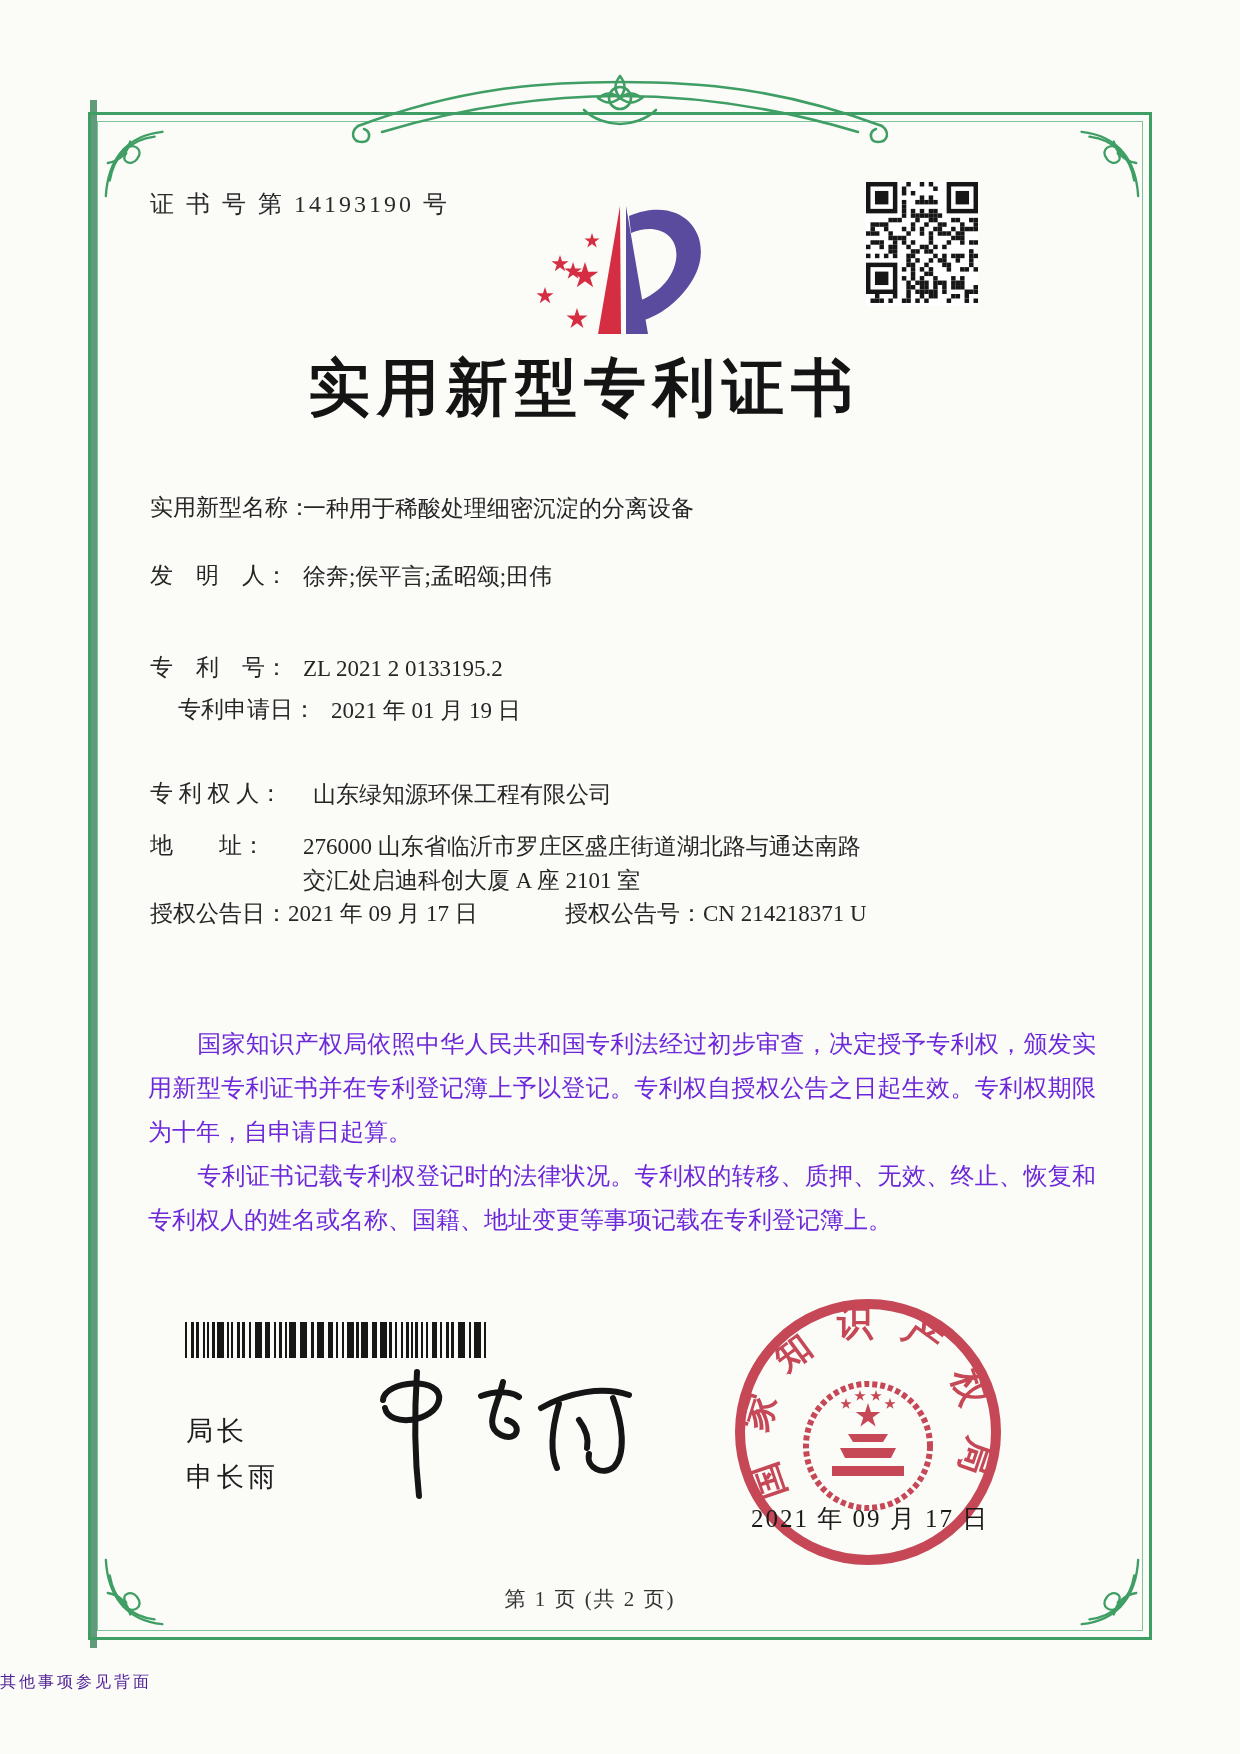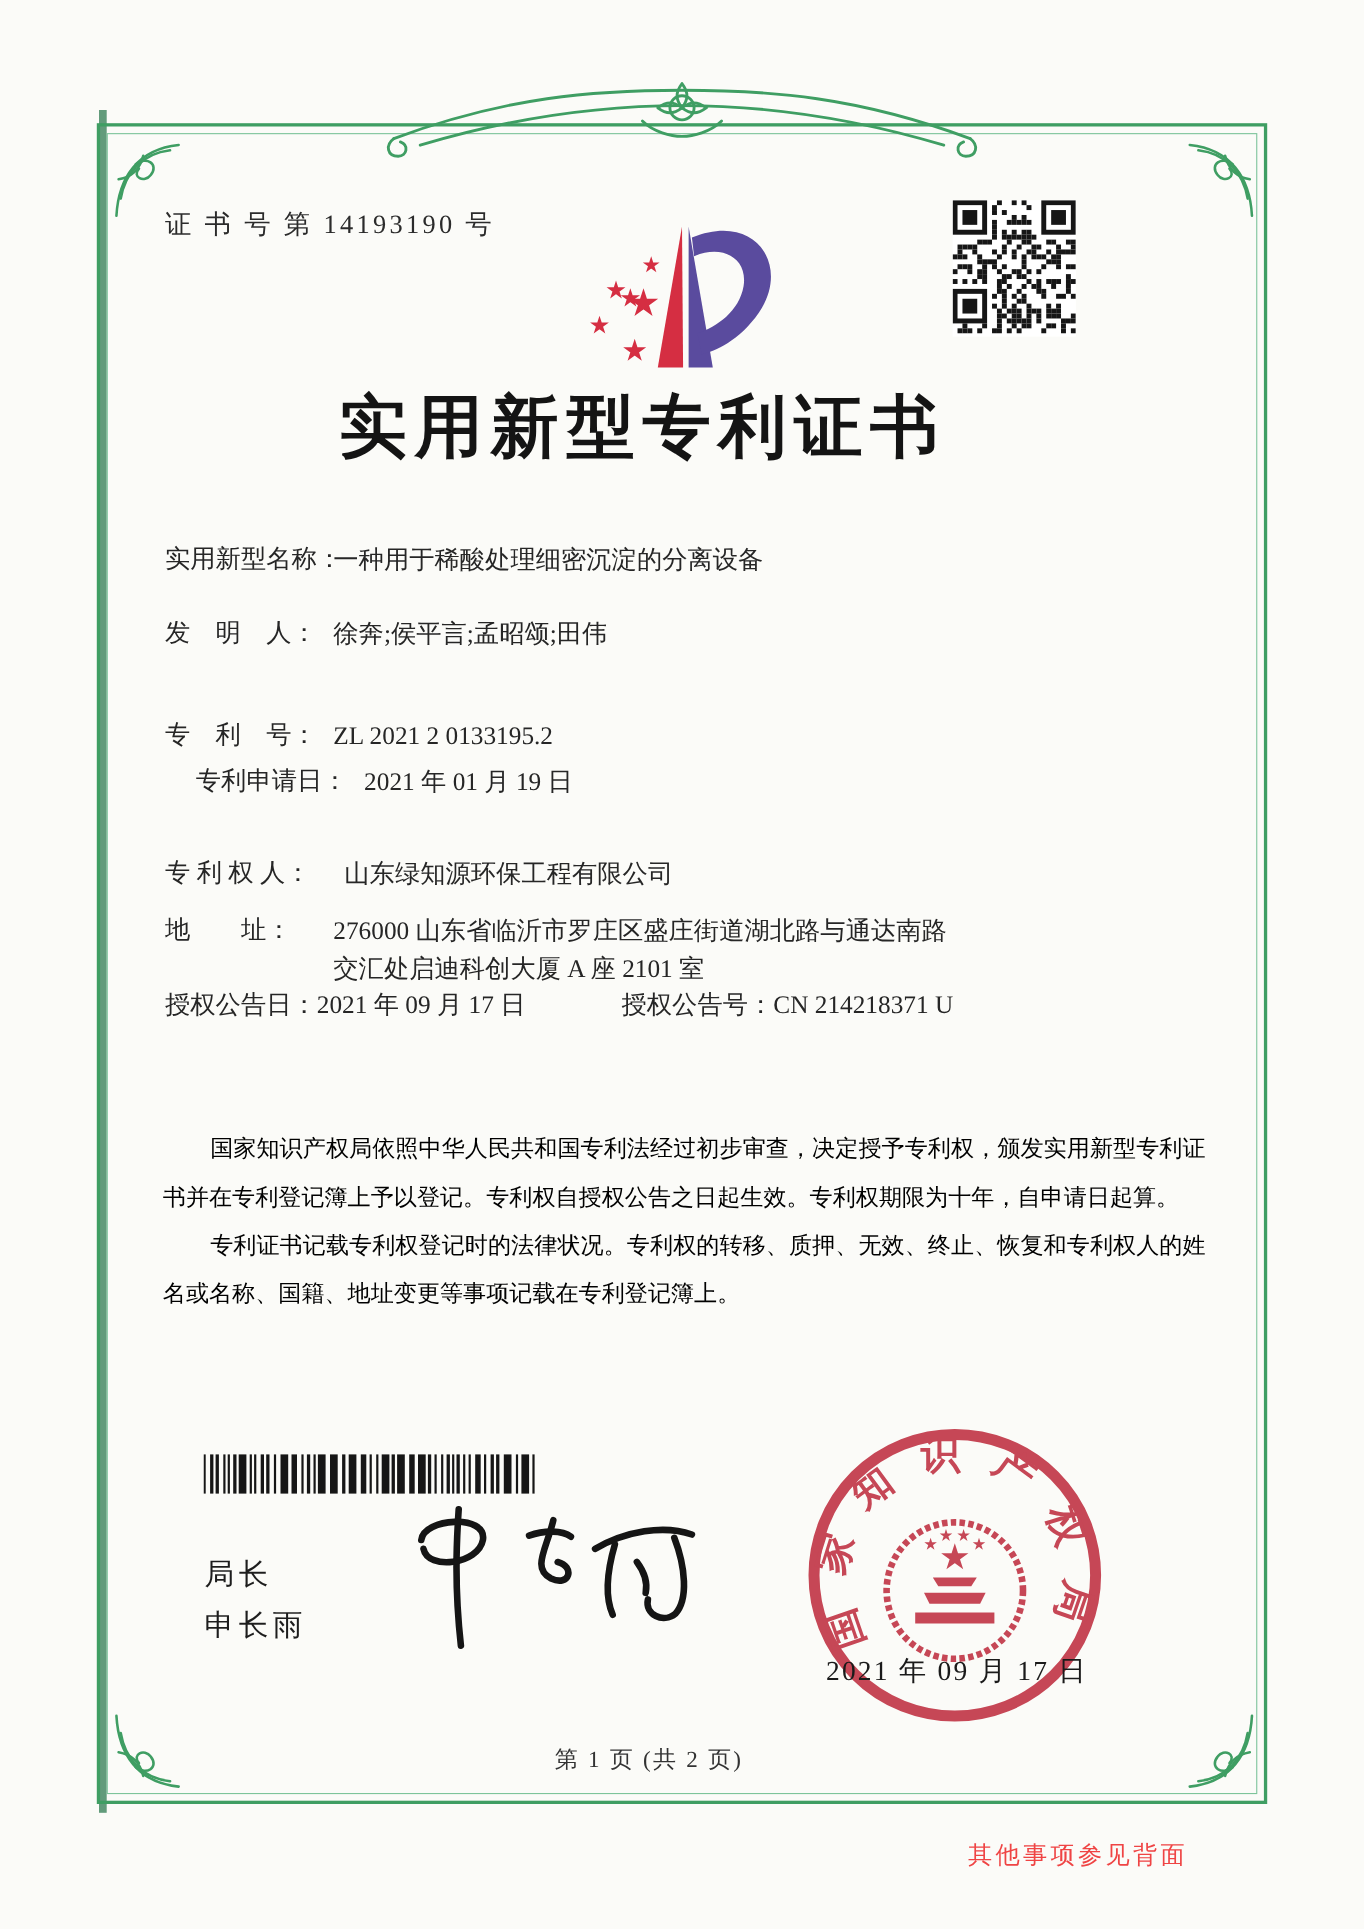--- a/index.html
+++ b/index.html
@@ -30,31 +30,31 @@
 
   
   .field{position:absolute;left:150px;width:950px;display:flex;font-size:23px;color:#262626;}
   .field .lbl{width:153px;flex:0 0 153px;white-space:nowrap;}
   .field .val{flex:1;line-height:34px;}
   .f0{top:492px;} .f1{top:560px;} .f2{top:627px;margin-top:25px;} .f3{top:694px;margin-left:28px;} .f4{top:778px;gap:10px;} .f5{top:830px;}
   .grant-row{position:absolute;left:150px;top:898px;width:950px;font-size:23px;color:#262626;}
   .grant-no{position:absolute;left:415px;top:0;}
 
   
-  .body-text{position:absolute;left:148px;top:1022px;width:948px;font-size:21px;line-height:44px;text-align:justify;color:#000000;}
+  .body-text{position:absolute;left:148px;top:1022px;width:948px;font-size:24px;line-height:44px;text-align:justify;color:#6d28d9;}
   .body-text p{text-indent:2.05em;margin:0;}
 
   
   .barcode{position:absolute;left:185px;top:1322px;}
   .signer{position:absolute;left:186px;top:1408px;font-size:27px;letter-spacing:4px;color:#1d1d1d;line-height:46px;}
   .signature{position:absolute;left:355px;top:1362px;}
   .seal{position:absolute;left:723px;top:1287px;opacity:.93;}
   .seal-date{position:absolute;left:720px;top:1502px;width:300px;text-align:center;font-size:25px;letter-spacing:2px;color:#1a1a1a;}
   .page-info{position:absolute;left:0;top:1585px;width:1180px;text-align:center;font-size:21px;letter-spacing:2px;color:#333;}
-  .back-note{position:absolute;left:0;top:1672px;width:1080px;text-align:right;font-size:22px;letter-spacing:3px;color:#ef4444;}
+  .back-note{position:absolute;left:0;top:1672px;width:1080px;text-align:left;font-size:16px;letter-spacing:3px;color:#4c1d95;}
 </style>
 </head>
 <body>
 
 <div class="page">
 
   <div class="edge-band"></div>
   <div class="frame-outer">
     <div class="frame-inner"></div>
   </div>

